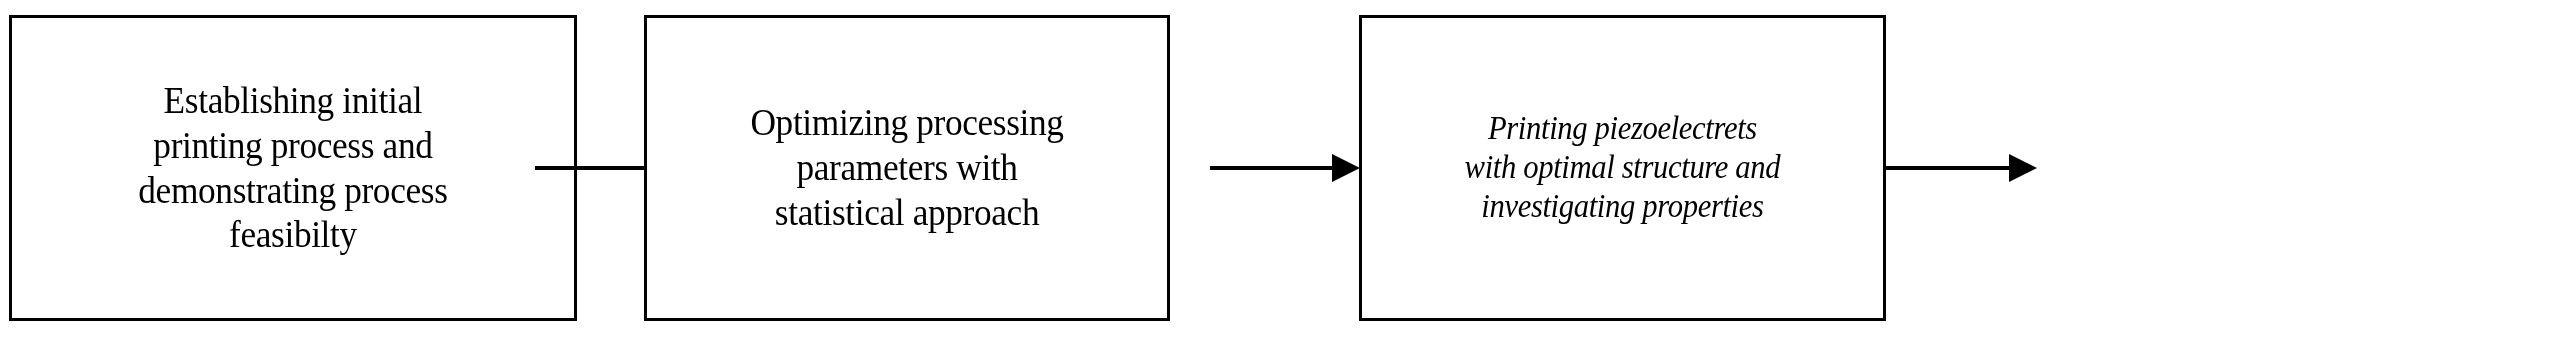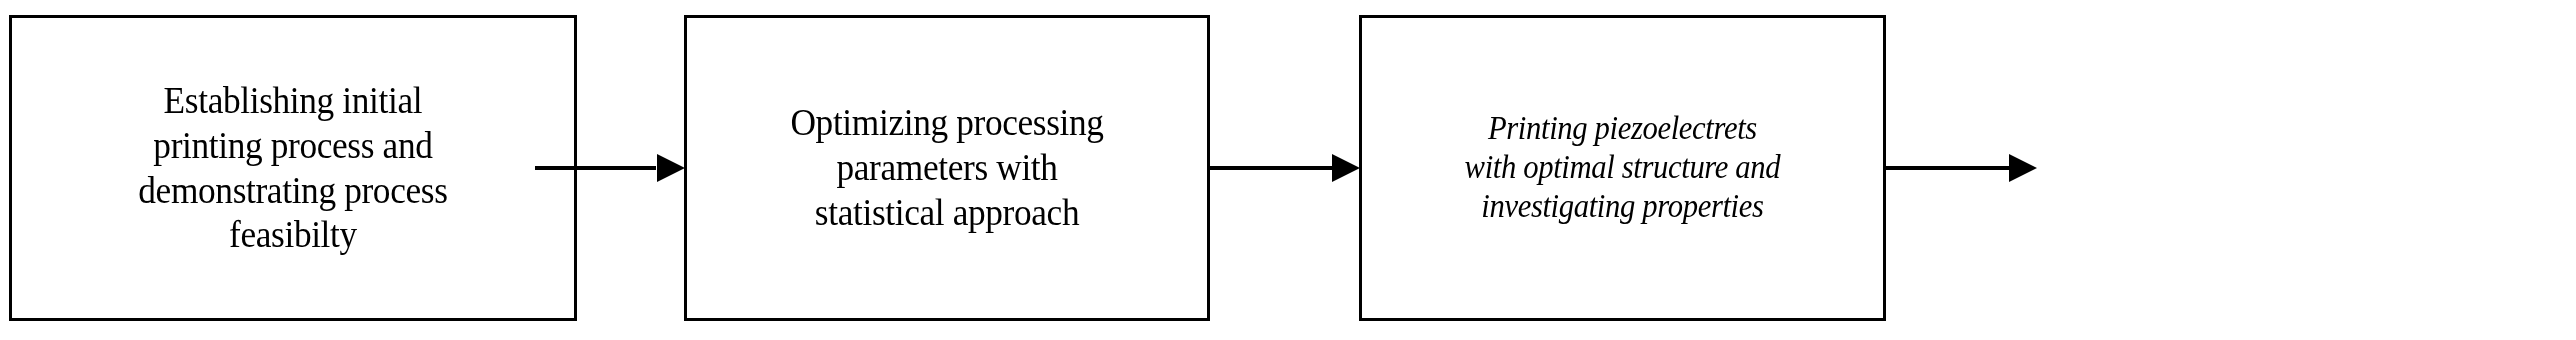--- a/index.html
+++ b/index.html
@@ -34,21 +34,21 @@
     font-family: "Liberation Serif", "DejaVu Serif", serif;
     font-weight: 400;
     line-height: 1.18;
     letter-spacing: -0.4px;
     padding: 0 7.7px;
     white-space: pre-line;
     transform: scaleX(0.93);
   }
   
   .node-1 { left: 9.2px;   width: 568px; }
-  .node-2 { left: 684px;  width: 526px; }
+  .node-2 { left: 644px;  width: 526px; }
   .node-3 { left: 1359px; width: 527px; font-style: italic; }
   .node-4 { left: 2036px; width: 526px; }
 
   .size-lg { font-size: 38px; }
   .size-sm { font-size: 33px; }
 
   
   .connector {
     position: absolute;
     top: 154px;

